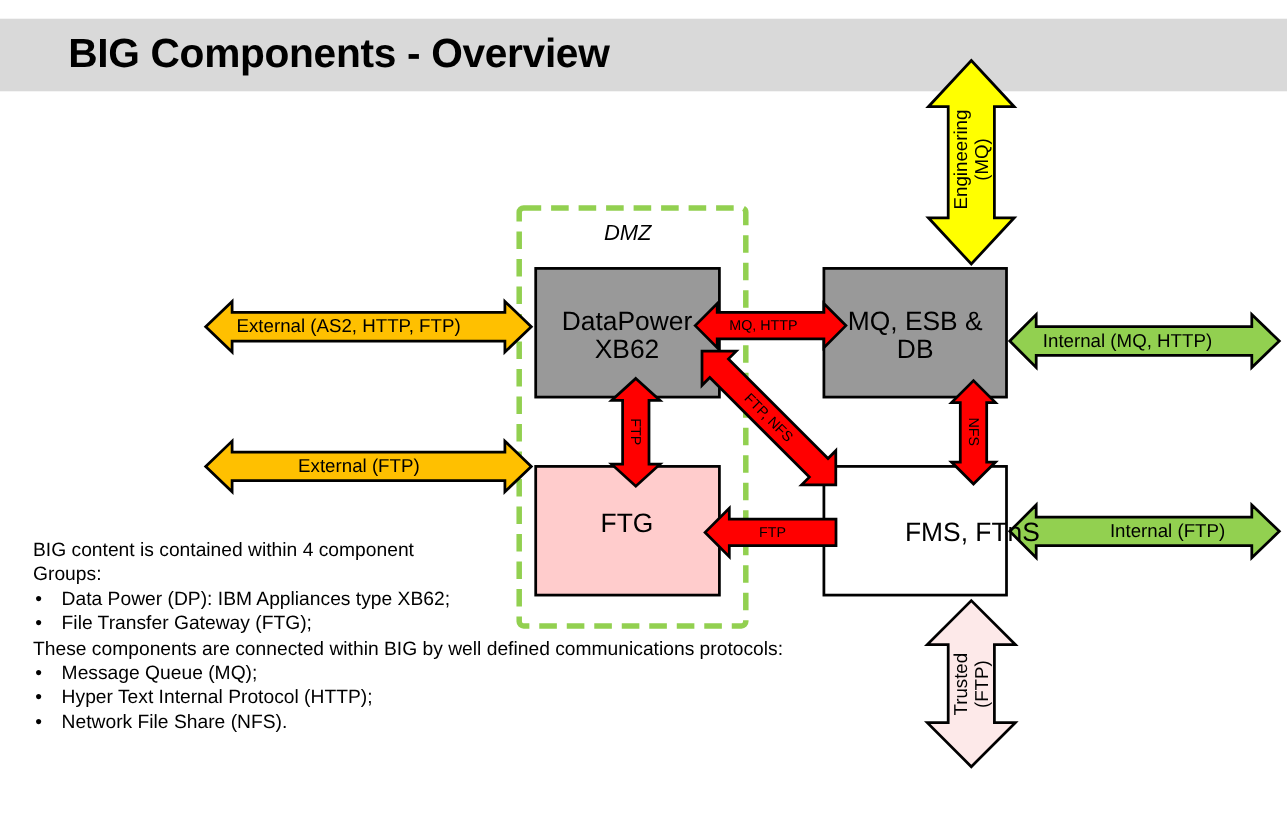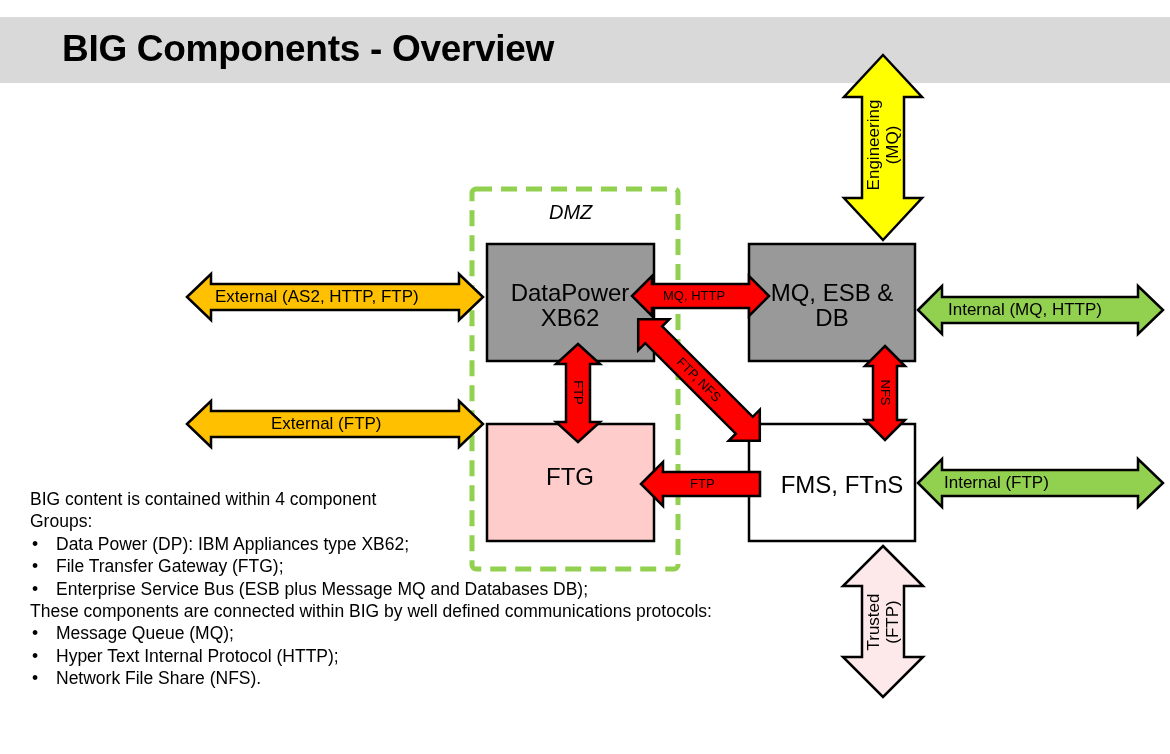--- a/index.html
+++ b/index.html
@@ -60,26 +60,26 @@
 
 <div class="box-label" style="left:500px; top:280px; width:140px;">
   <div>DataPower</div>
   <div>XB62</div>
 </div>
 <div class="box-label" style="left:762px; top:280px; width:140px;">
   <div>MQ, ESB &amp;</div>
   <div>DB</div>
 </div>
 <div class="box-label" style="left:500px; top:464px; width:140px;">FTG</div>
-<div class="box-label" style="left:760px; top:472px; width:140px;padding-left:12px;">FMS, FTnS</div>
+<div class="box-label" style="left:802px; top:472px; width:140px;padding-left:12px;">FMS, FTnS</div>
 
 <div class="arrow-label" style="left:215px; top:287px;">External (AS2, HTTP, FTP)</div>
 <div class="arrow-label" style="left:271px; top:414px;">External (FTP)</div>
 <div class="arrow-label" style="left:948px; top:300px;">Internal (MQ, HTTP)</div>
-<div class="arrow-label" style="left:944px; top:473px;">Internal (FTP)</div>
+<div class="arrow-label" style="left:1009px; top:473px;">Internal (FTP)</div>
 
 <div class="arrow-label" style="left:826px; top:126px; width:114px; text-align:center; line-height:19px; transform:rotate(-90deg);">
   <div>Engineering</div>
   <div>(MQ)</div>
 </div>
 <div class="arrow-label" style="left:836px; top:603px; width:94px; text-align:center; line-height:19px; transform:rotate(-90deg);">
   <div>Trusted</div>
   <div>(FTP)</div>
 </div>
 
@@ -87,18 +87,17 @@
 <div class="small-label" style="left:560px; top:385px; width:36px; text-align:center; transform:rotate(90deg);">FTP</div>
 <div class="small-label" style="left:869px; top:385px; width:32px; text-align:center; transform:rotate(90deg);">NFS</div>
 <div class="small-label" style="left:690px; top:476px;">FTP</div>
 <div class="small-label" style="left:663px; top:372px; width:72px; text-align:center; transform:rotate(45deg);">FTP, NFS</div>
 
 <div class="body-text">
   <div class="line">BIG content is contained within 4 component</div>
   <div class="line">Groups:</div>
   <div class="line bullet"><span class="dot">•</span><span>Data Power (DP): IBM Appliances type XB62;</span></div>
   <div class="line bullet"><span class="dot">•</span><span>File Transfer Gateway (FTG);</span></div>
-  <div class="line bullet"><span class="dot">•</span><span>Enterprise Service Bus (ESB plus Message MQ  and Databases DB);</span></div>
   <div class="line">These components are connected within BIG by well defined communications protocols:</div>
   <div class="line bullet"><span class="dot">•</span><span>Message Queue (MQ);</span></div>
   <div class="line bullet"><span class="dot">•</span><span>Hyper Text Internal Protocol (HTTP);</span></div>
   <div class="line bullet"><span class="dot">•</span><span>Network File Share (NFS).</span></div>
 </div>
 
 </body></html>

